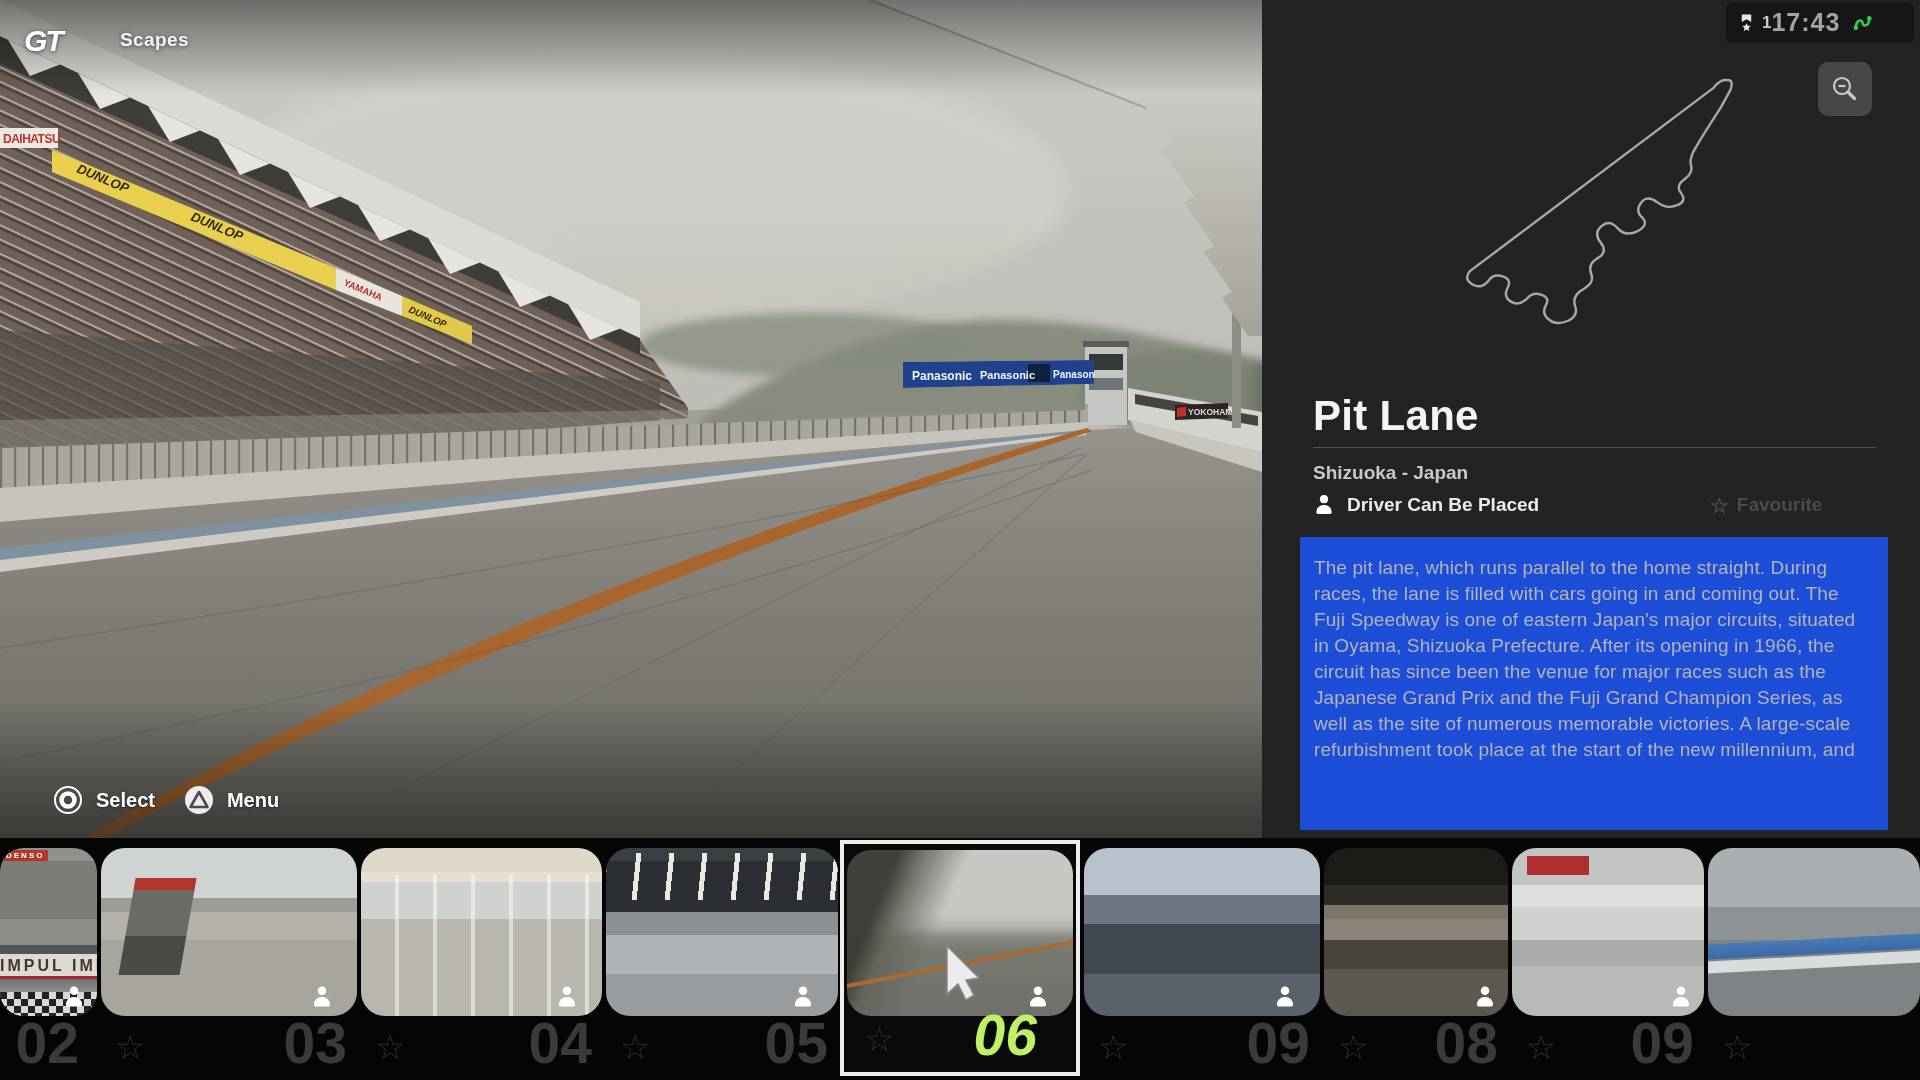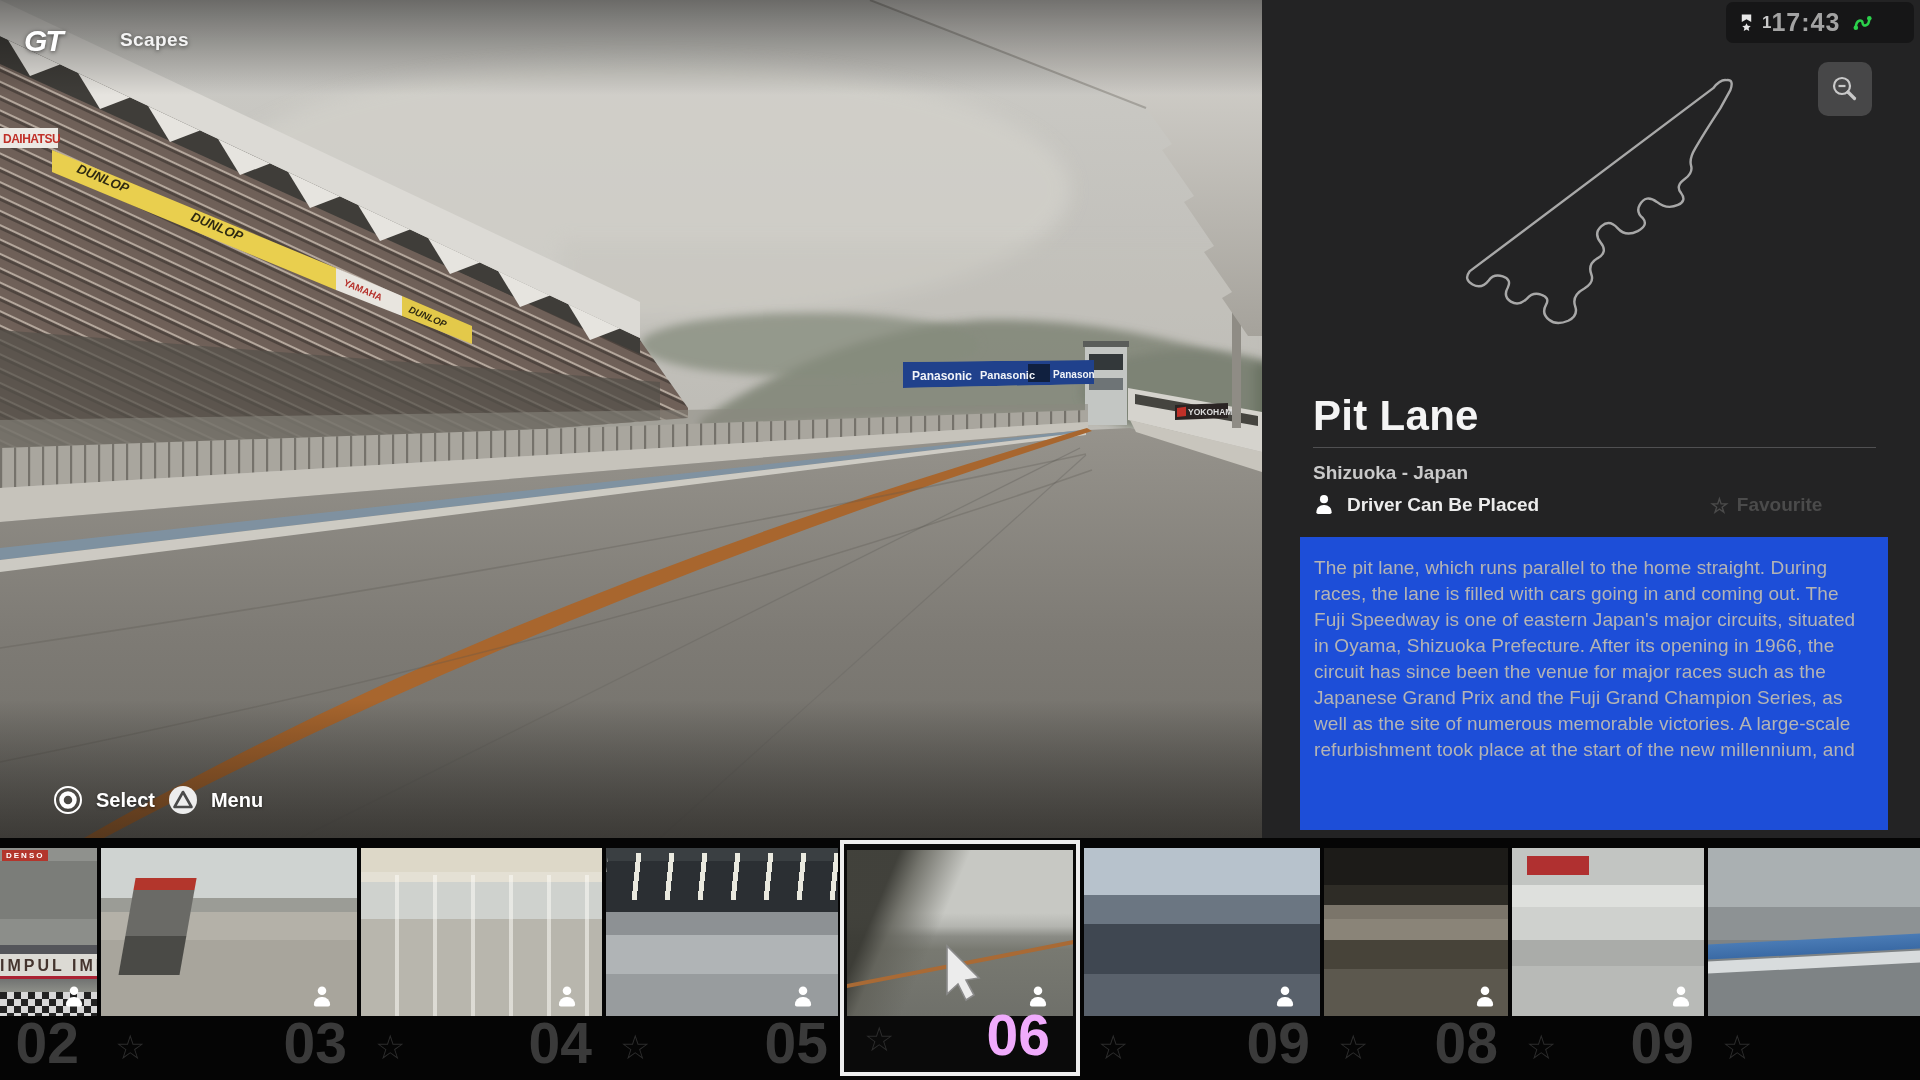--- a/index.html
+++ b/index.html
@@ -42,35 +42,35 @@
   .pdesc p { color:#b4b4b4; font-size:19px; line-height:26px; letter-spacing:.1px; }
 
   
   .person { position:relative; display:inline-block; width:22px; height:22px; }
   .person::before { content:""; position:absolute; left:50%; top:0; transform:translateX(-50%);
                     width:9px; height:9px; border-radius:50%; background:#fff; }
   .person::after { content:""; position:absolute; left:50%; bottom:1px; transform:translateX(-50%);
                    width:17px; height:10px; border-radius:8px 8px 2px 2px; background:#fff; }
 
   
-  .hints { position:absolute; left:52px; top:784px; display:flex; align-items:flex-start; gap:12px; }
+  .hints { position:absolute; left:52px; top:784px; display:flex; align-items:flex-start; gap:28px; }
   .hints .hint { display:flex; align-items:center; gap:12px; color:#fff; font-size:20px; font-weight:bold;
                  text-shadow:0 1px 3px rgba(0,0,0,.5); }
 
   
   .strip { position:absolute; left:0; top:838px; width:1920px; height:242px; background:#050505; }
   .cell { position:absolute; top:0; height:242px; background:transparent; }
-  .thumb { position:absolute; left:0; right:0; top:10px; height:168px; overflow:hidden; background:#333; }
+  .thumb { position:absolute; left:0; right:0; top:10px; height:168px; overflow:hidden; background:#333;border-radius:24px; }
   .thumb .person { position:absolute; right:24px; bottom:8px; transform:scale(.95); }
   .cell .num { position:absolute; right:10px; bottom:166px; transform:translateY(100%); color:#3a3a3a;
                font-size:57px; font-weight:bold; line-height:1; bottom:8px; transform:none; }
   .cell .fstar { position:absolute; left:14px; bottom:16px; color:#2d2d2d; font-size:34px; line-height:1; }
   .cell.selected { top:2px; height:236px; border:4px solid #ededed; background:#0a0a0a; }
   .cell.selected .thumb { top:6px; left:3px; right:3px; height:166px; }
-  .cell.selected .num { color:#f0abfc; right:26px; }
+  .cell.selected .num { color:#bef264; right:39px;font-style:italic; }
   .cell.selected .fstar { left:20px; }
   .cursor { position:absolute; left:100px; top:100px; z-index:5; }
 
   
   .t02 { background:linear-gradient(180deg,#8f918d 0 8%,#7b7d79 8% 42%,#8c8e8a 42% 58%,#54555a 58% 70%,#8e9089 86%); }
   .t02 .denso { position:absolute; top:2px; left:2px; background:#b3362c; color:#fff; font-size:8px;
                 font-weight:bold; padding:1px 4px; letter-spacing:2px; white-space:nowrap; }
   .t02 .impul { position:absolute; bottom:22%; left:0; right:0; height:15%; background:#dcdad4; color:#44342e;
                 font-size:16px; font-weight:bold; letter-spacing:3px; text-align:right;
                 line-height:24px; border-bottom:3px solid #a23; white-space:nowrap; overflow:hidden; }

